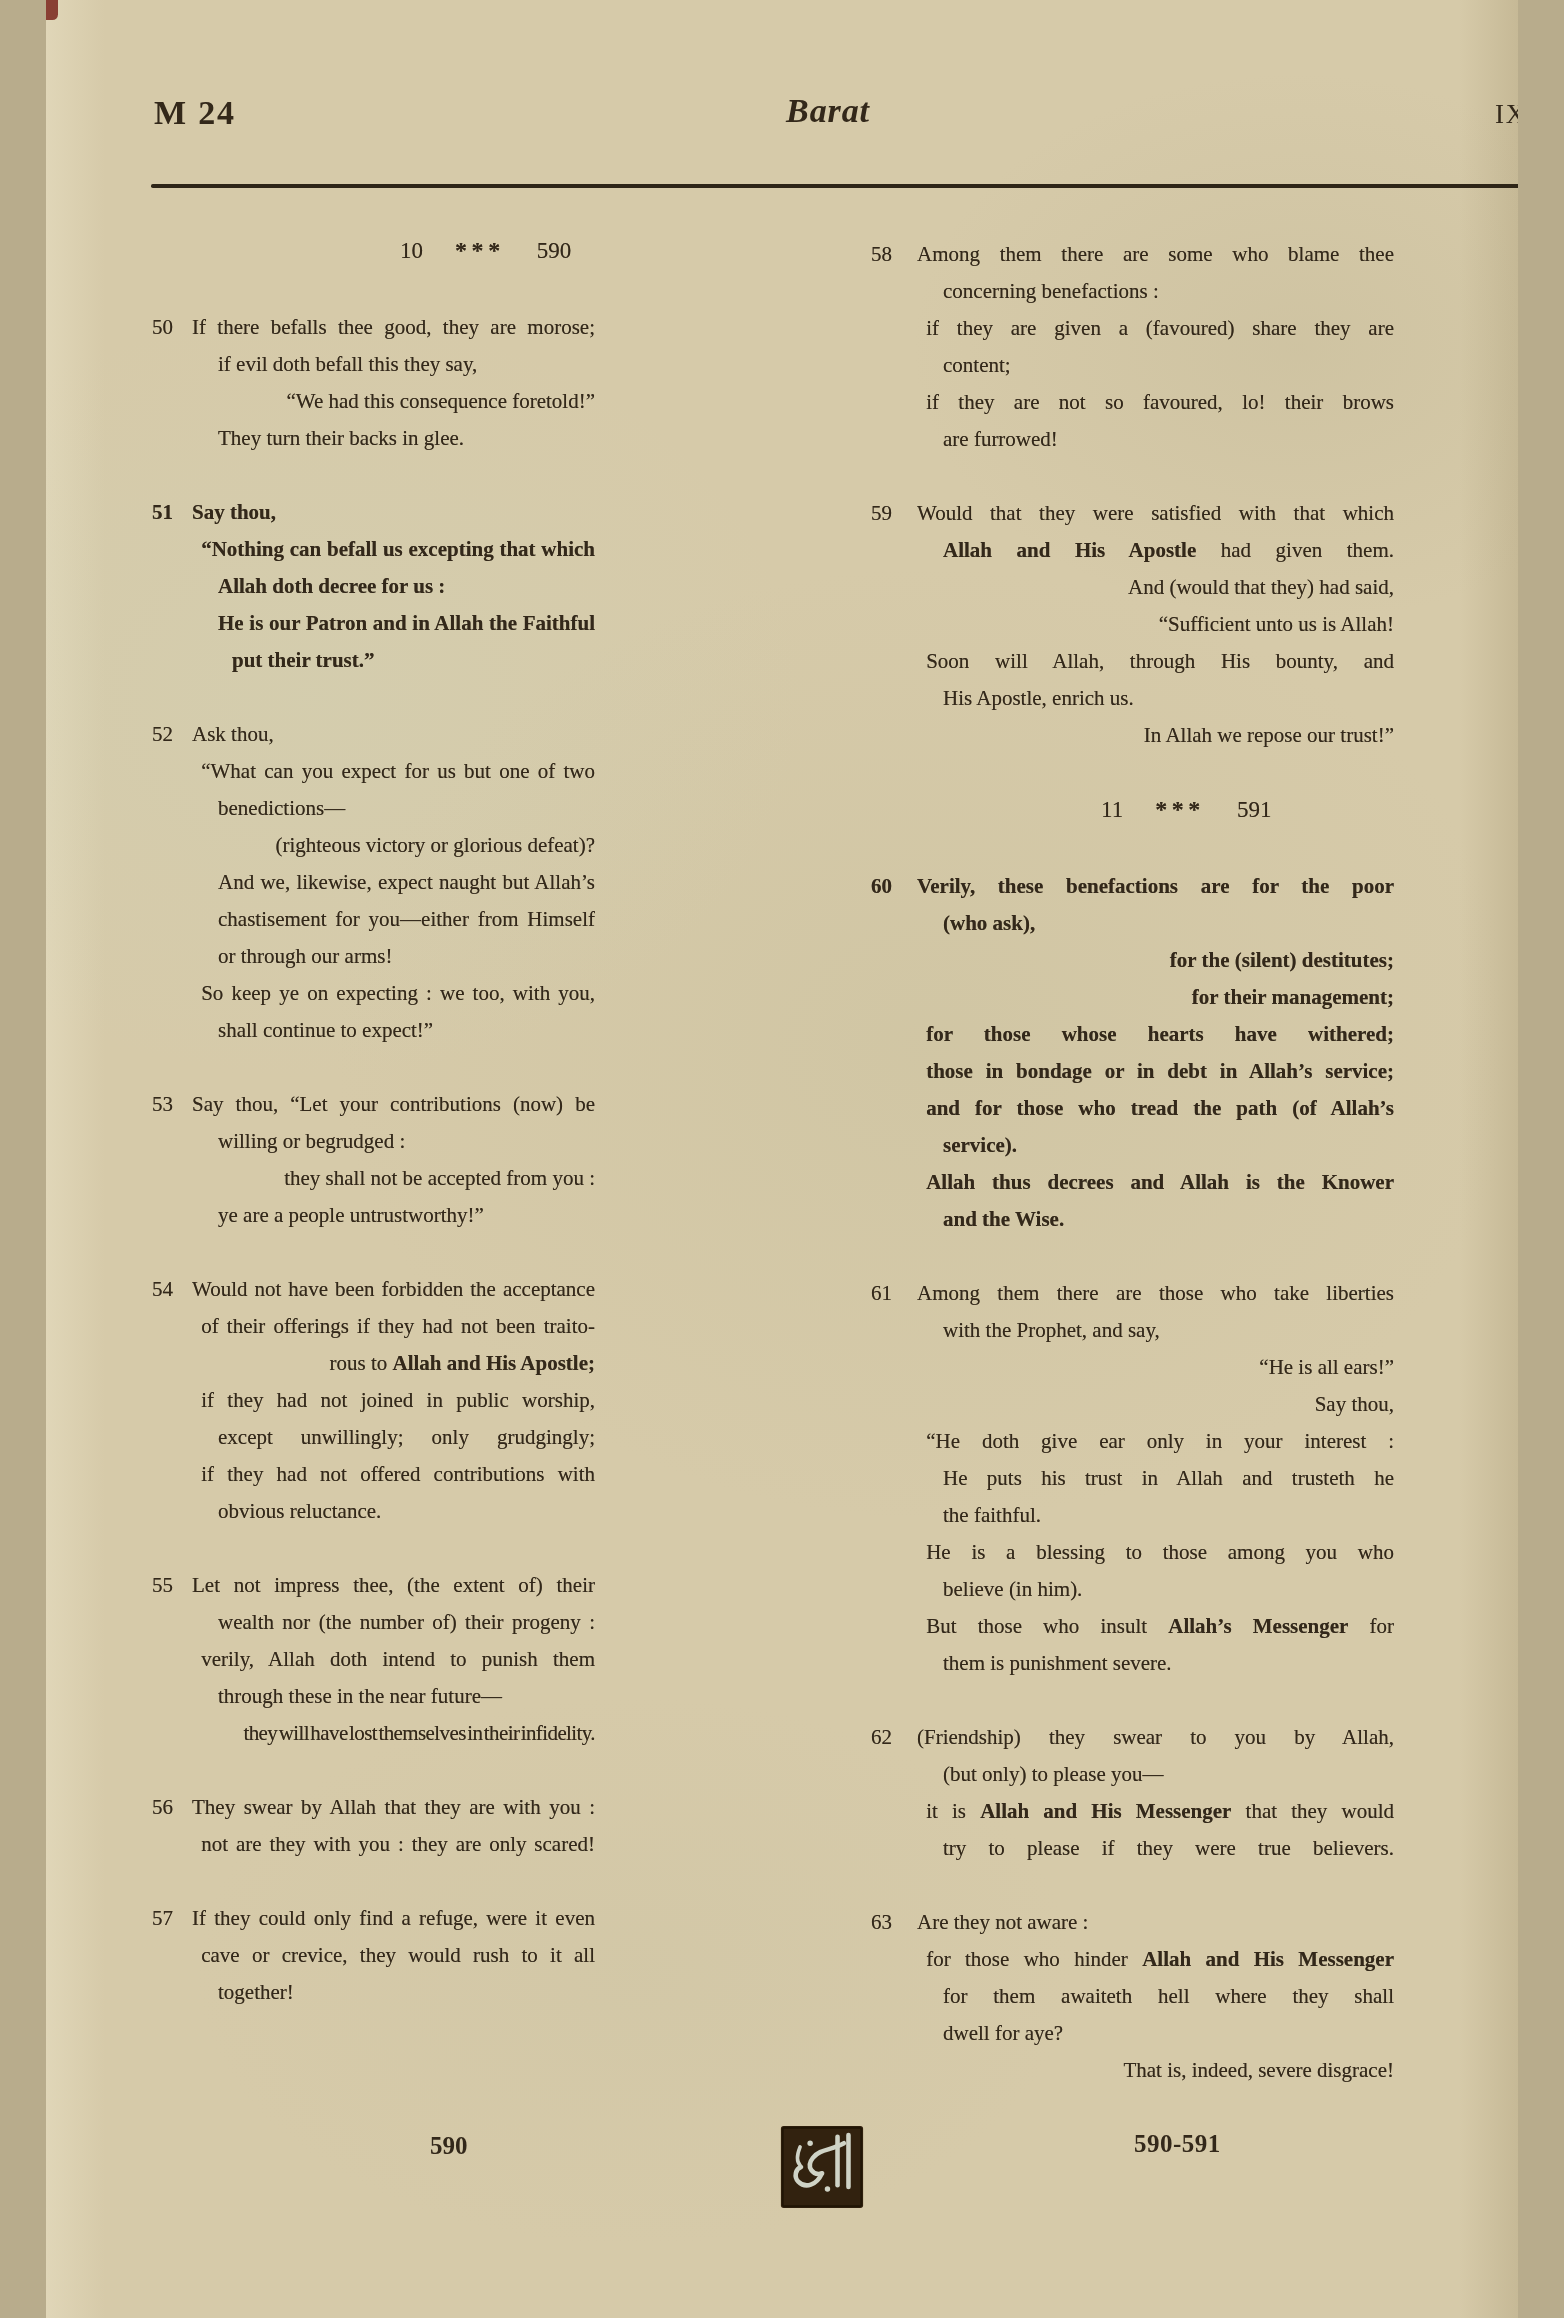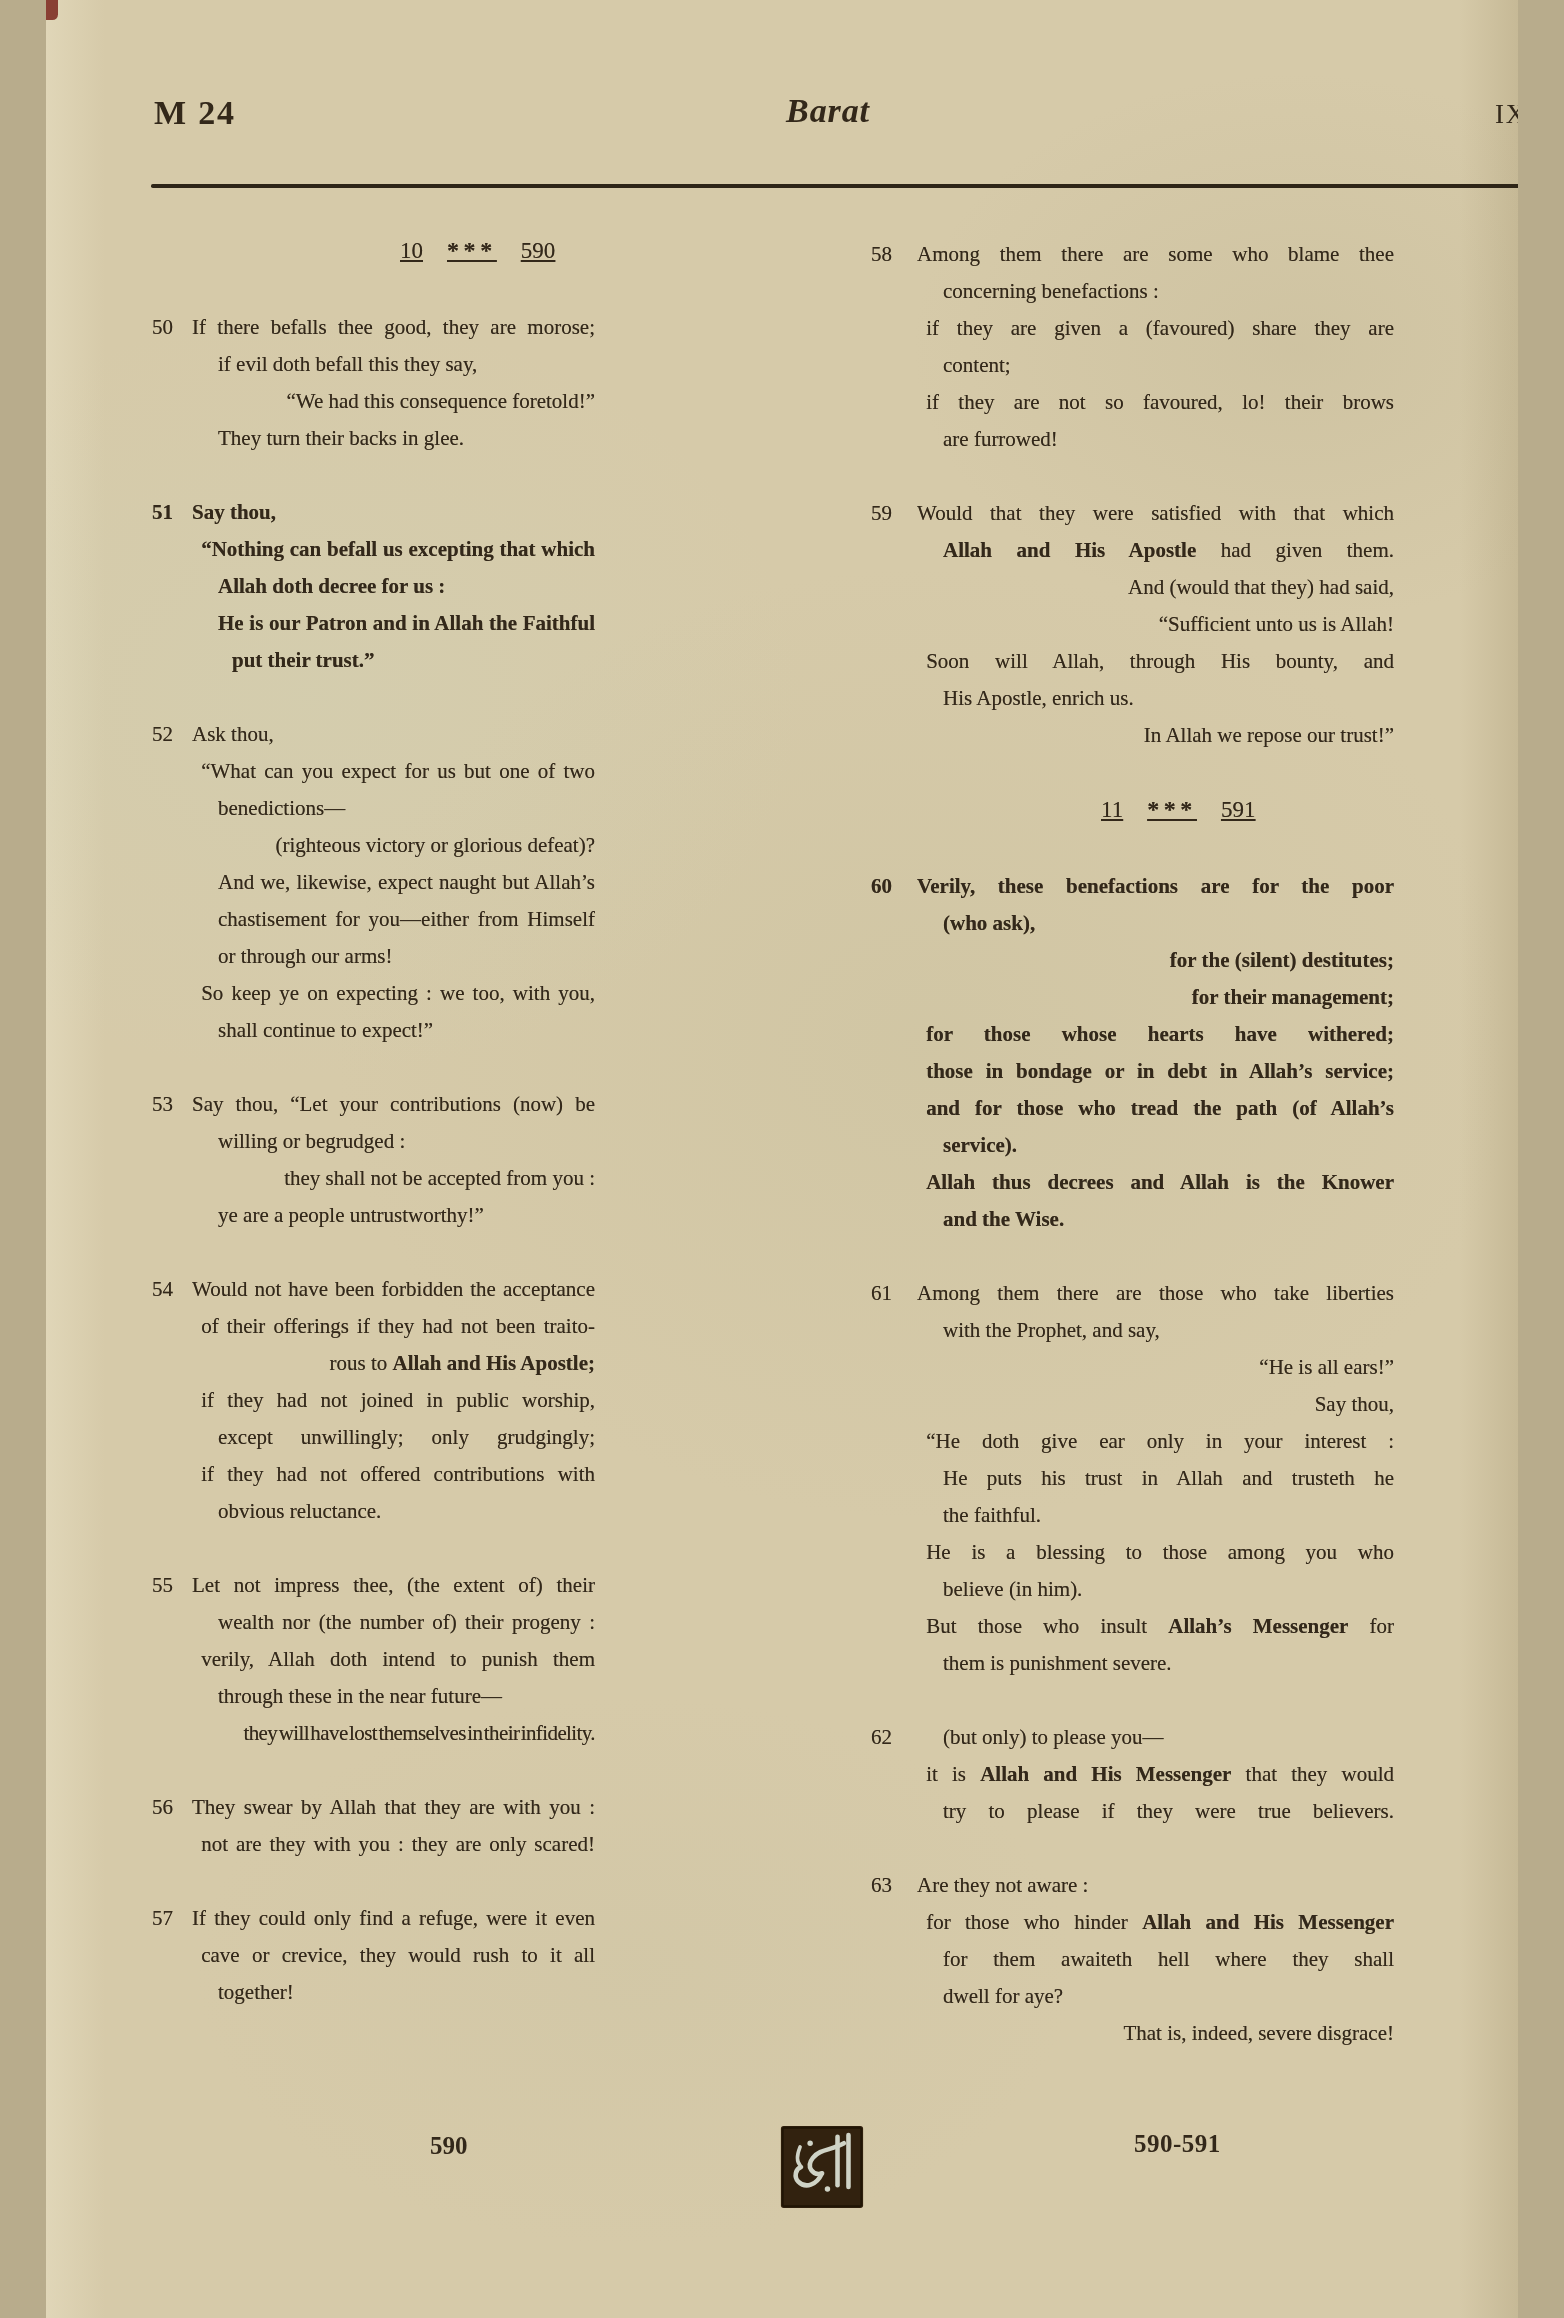--- a/index.html
+++ b/index.html
@@ -39,21 +39,21 @@
   #col-left .verse{padding-left:40px;}
   #col-right .verse{padding-left:46px;}
   .vnum{position:absolute;left:0;top:0;}
   .ln{min-height:37px;}
   .ln.i1{padding-left:9.2px;text-align:right;}
   .ln.i2{padding-left:26px;}
   .ln.i3{padding-left:40px;}
   .ln.j{text-align:justify;text-align-last:justify;}
   .ln.tight{letter-spacing:-0.6px;word-spacing:-3.2px;}
   .ln b,.vnum b{font-weight:700;}
-  .marker{display:flex;align-items:baseline;gap:24px;margin:3.7px 0 40px 0;font-size:23px;text-decoration:underline;}
+  .marker{display:flex;align-items:baseline;gap:32px;margin:3.7px 0 40px 0;font-size:23px;}
   #col-left .marker{margin-left:248px;}
   #col-right .marker{margin-left:230px;}
   .marker .stars{font-weight:700;letter-spacing:4.6px;font-size:24px;}
   
   .pg-left{position:absolute;left:384px;top:2132px;font-size:25px;font-weight:700;}
   .pg-right{position:absolute;left:1088px;top:2130px;font-size:25px;font-weight:700;letter-spacing:0.5px;}
   .seal{position:absolute;left:734px;top:2125px;width:84px;height:84px;}
 </style>
 </head>
 <body>
@@ -183,20 +183,21 @@
         <div class="ln i1 j">“He doth give ear only in your interest :</div>
         <div class="ln i2 j">He puts his trust in Allah and trusteth he</div>
         <div class="ln i2">the faithful.</div>
         <div class="ln i1 j">He is a blessing to those among you who</div>
         <div class="ln i2">believe (in him).</div>
         <div class="ln i1 j">But those who insult <b>Allah’s Messenger</b> for</div>
         <div class="ln i2">them is punishment severe.</div>
       </div>
       <div class="verse">
         <span class="vnum">62</span>
+        <div class="ln i0 j">(Friendship) they swear to you by Allah,</div>
         <div class="ln i2">(but only) to please you—</div>
         <div class="ln i1 j">it is <b>Allah and His Messenger</b> that they would</div>
         <div class="ln i2 j">try to please if they were true believers.</div>
       </div>
       <div class="verse">
         <span class="vnum">63</span>
         <div class="ln i0">Are they not aware :</div>
         <div class="ln i1 j">for those who hinder <b>Allah and His Messenger</b></div>
         <div class="ln i2 j">for them awaiteth hell where they shall</div>
         <div class="ln i2">dwell for aye?</div>

